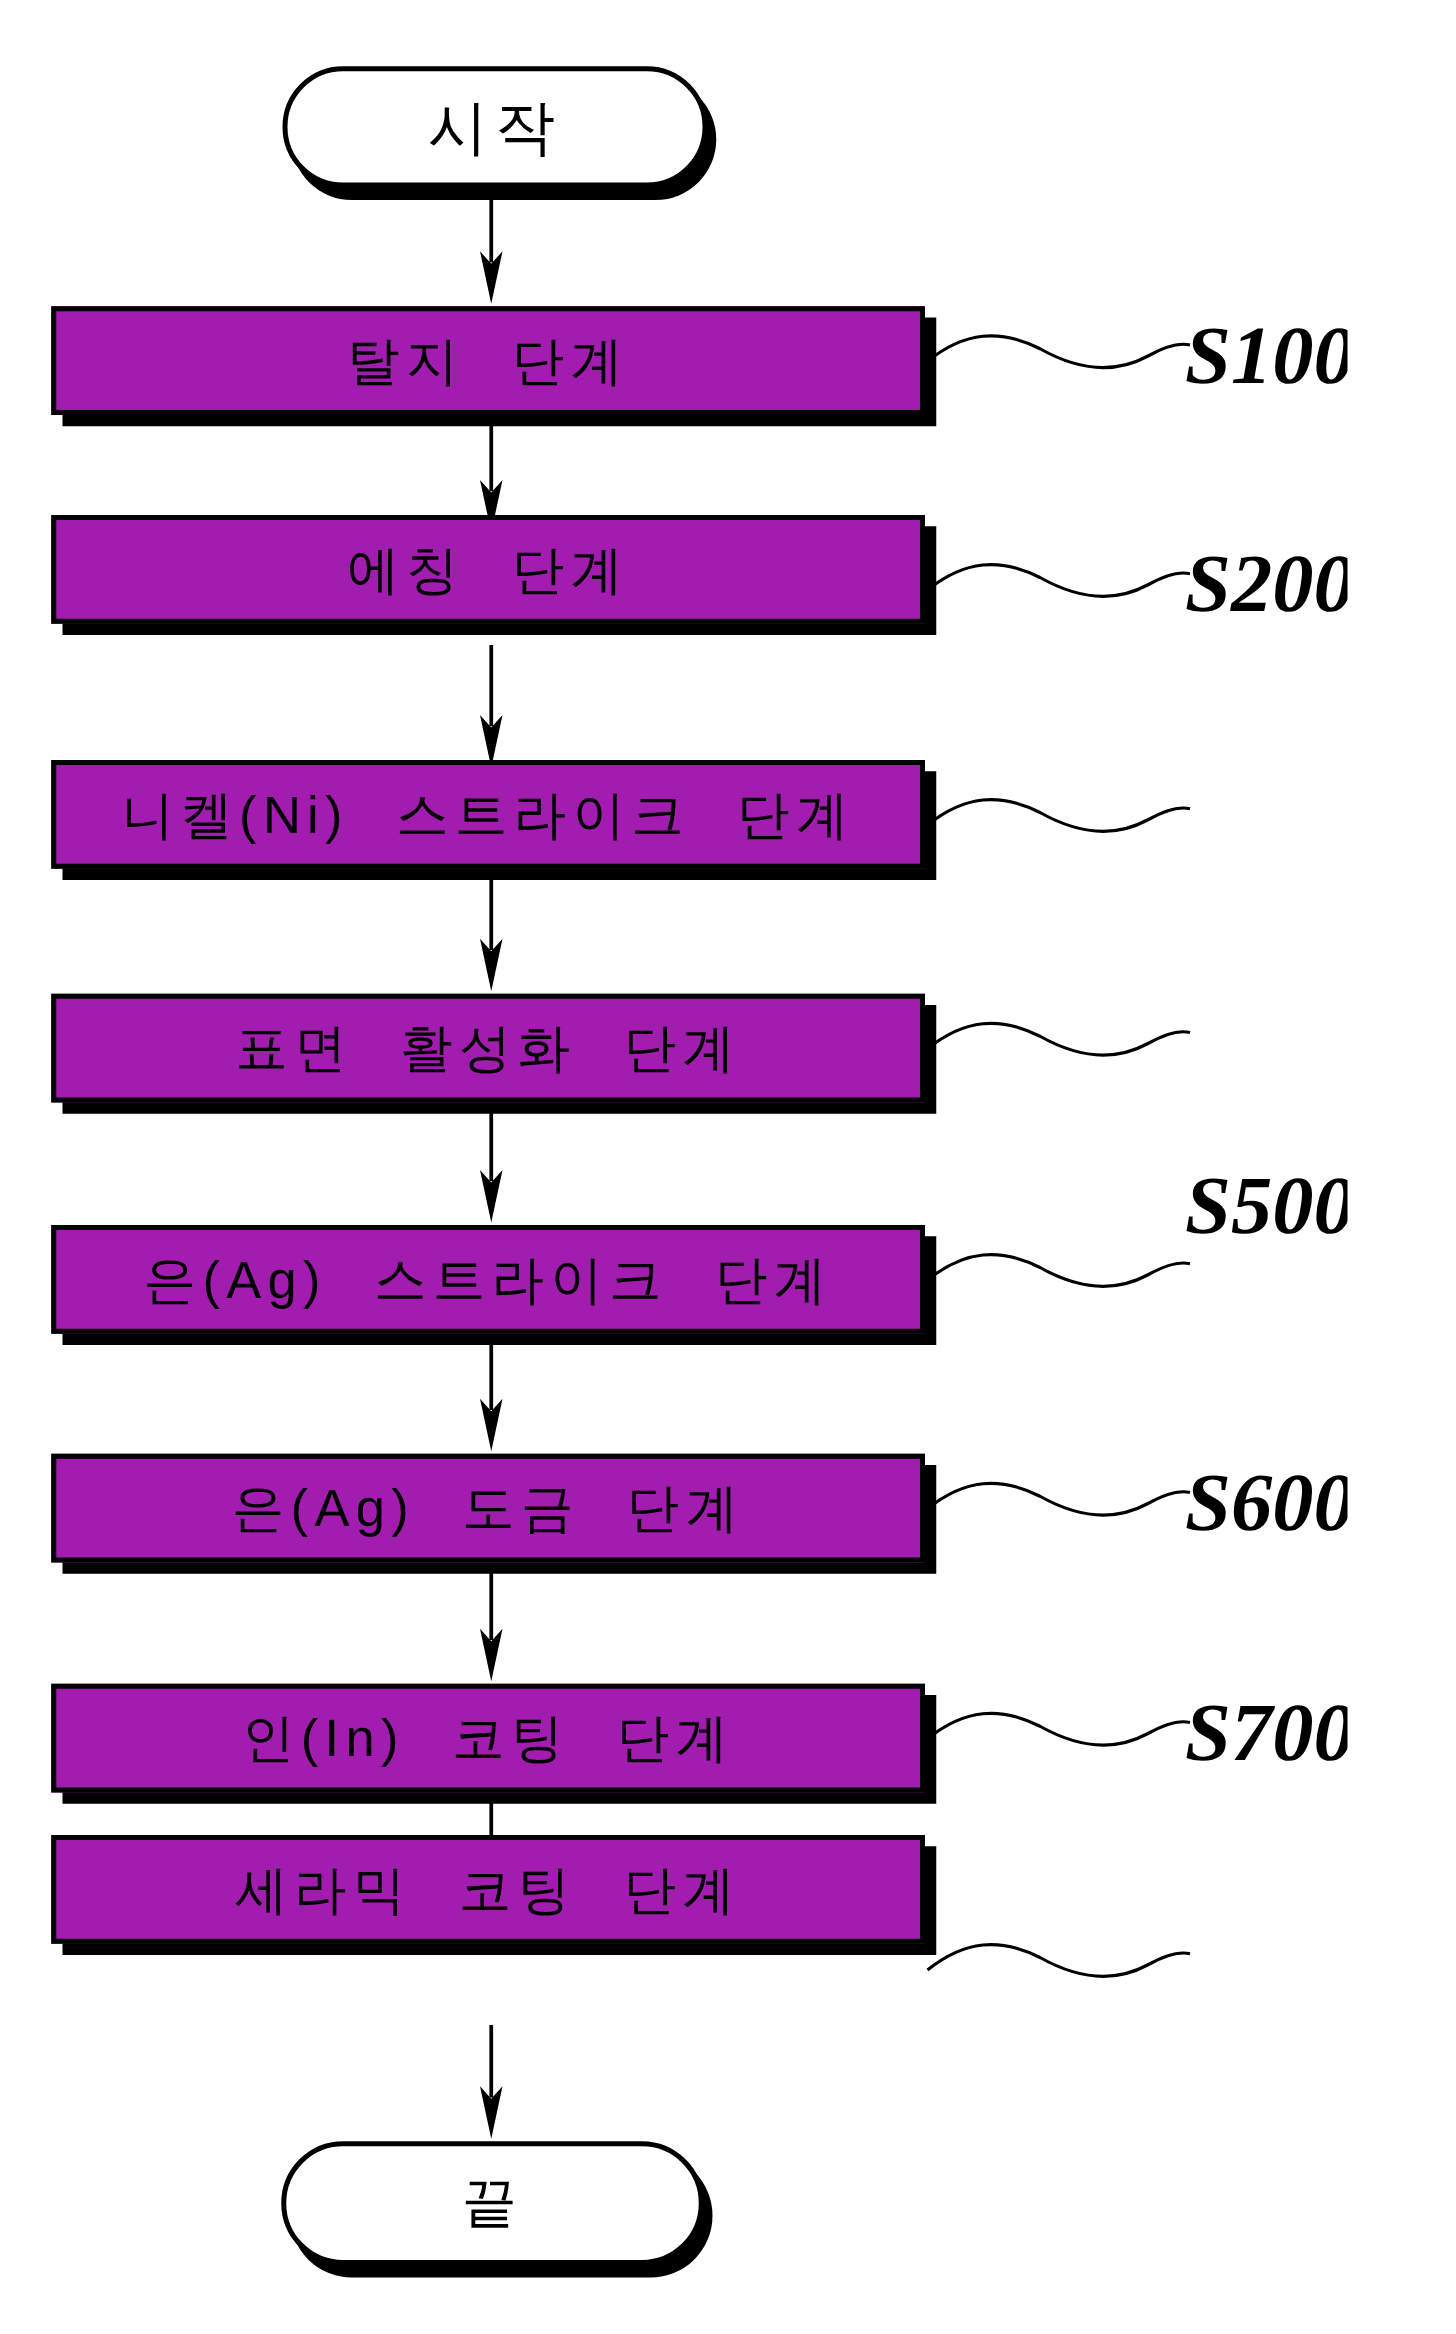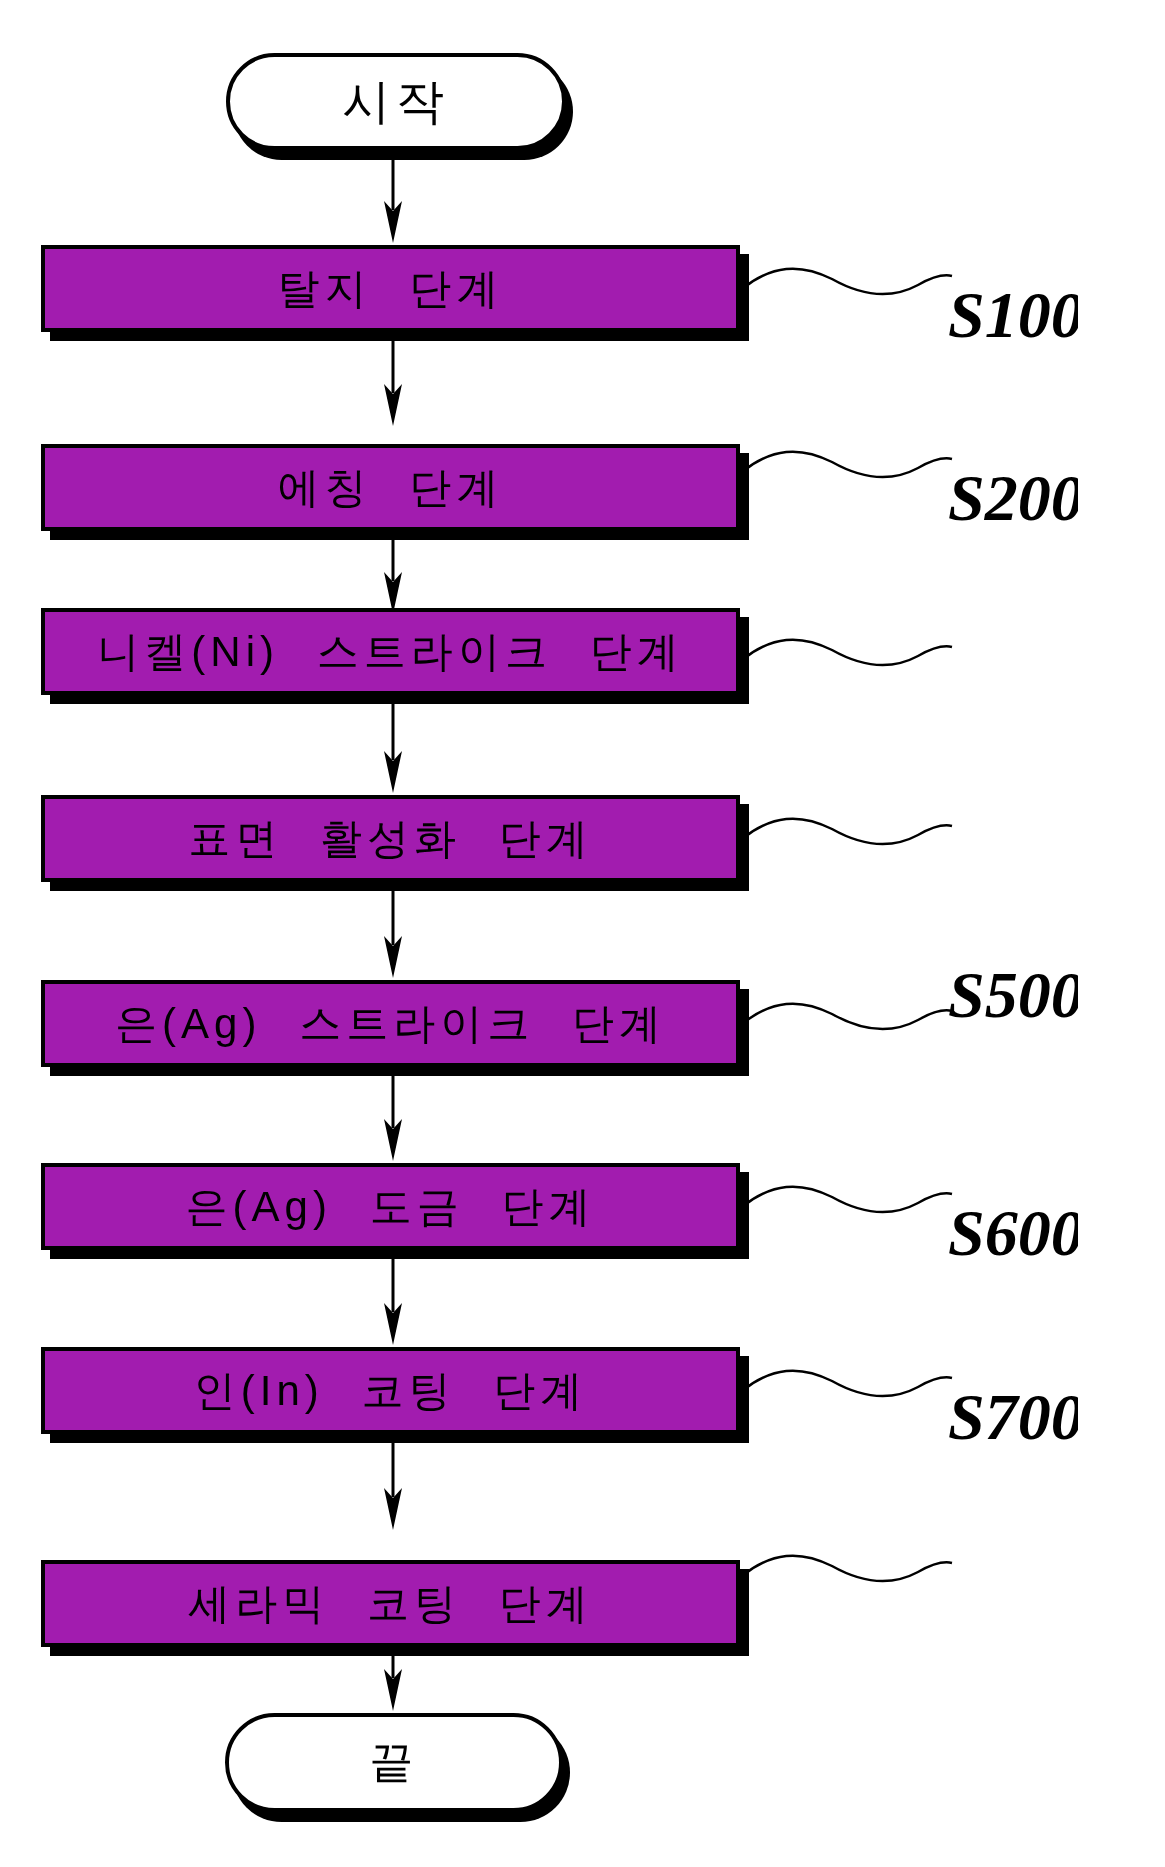--- a/index.html
+++ b/index.html
@@ -39,21 +39,20 @@
   }
   .step-code{
     position:absolute;
     left:948px;width:215px;
     font-family:"Liberation Serif", serif;
     font-style:italic;
     font-weight:600;
     font-size:66px;
     line-height:1;
     white-space:nowrap;
-    margin-top:30px;
   }
   svg.overlay{
     position:absolute;left:0;top:0;width:1165px;height:1867px;
     pointer-events:none;
   }
   svg.overlay line, svg.overlay path{stroke:#000;fill:none;}
   svg.overlay polygon{fill:#000;stroke:none;}
 </style>
 </head>
 <body>
@@ -115,21 +114,21 @@
 
   <div class="terminal start-terminal">
     <span>시작</span>
   </div>
 
   <div class="step-box" style="top:245px">
     <span>탈지 단계</span>
   </div>
   <div class="step-code" style="top:252px">S100</div>
 
-  <div class="step-box" style="top:444px">
+  <div class="step-box" style="top:412px">
     <span>에칭 단계</span>
   </div>
   <div class="step-code" style="top:435px">S200</div>
 
   <div class="step-box" style="top:608px">
     <span>니켈(Ni) 스트라이크 단계</span>
   </div>
 
   <div class="step-box" style="top:795px">
     <span>표면 활성화 단계</span>
@@ -143,21 +142,21 @@
   <div class="step-box" style="top:1163px">
     <span>은(Ag) 도금 단계</span>
   </div>
   <div class="step-code" style="top:1170px">S600</div>
 
   <div class="step-box" style="top:1347px">
     <span>인(In) 코팅 단계</span>
   </div>
   <div class="step-code" style="top:1354px">S700</div>
 
-  <div class="step-box" style="top:1560px">
+  <div class="step-box" style="top:1468px">
     <span>세라믹 코팅 단계</span>
   </div>
 
   <div class="terminal end-terminal">
     <span>끝</span>
   </div>
 
 </div>
 
 </body></html>

